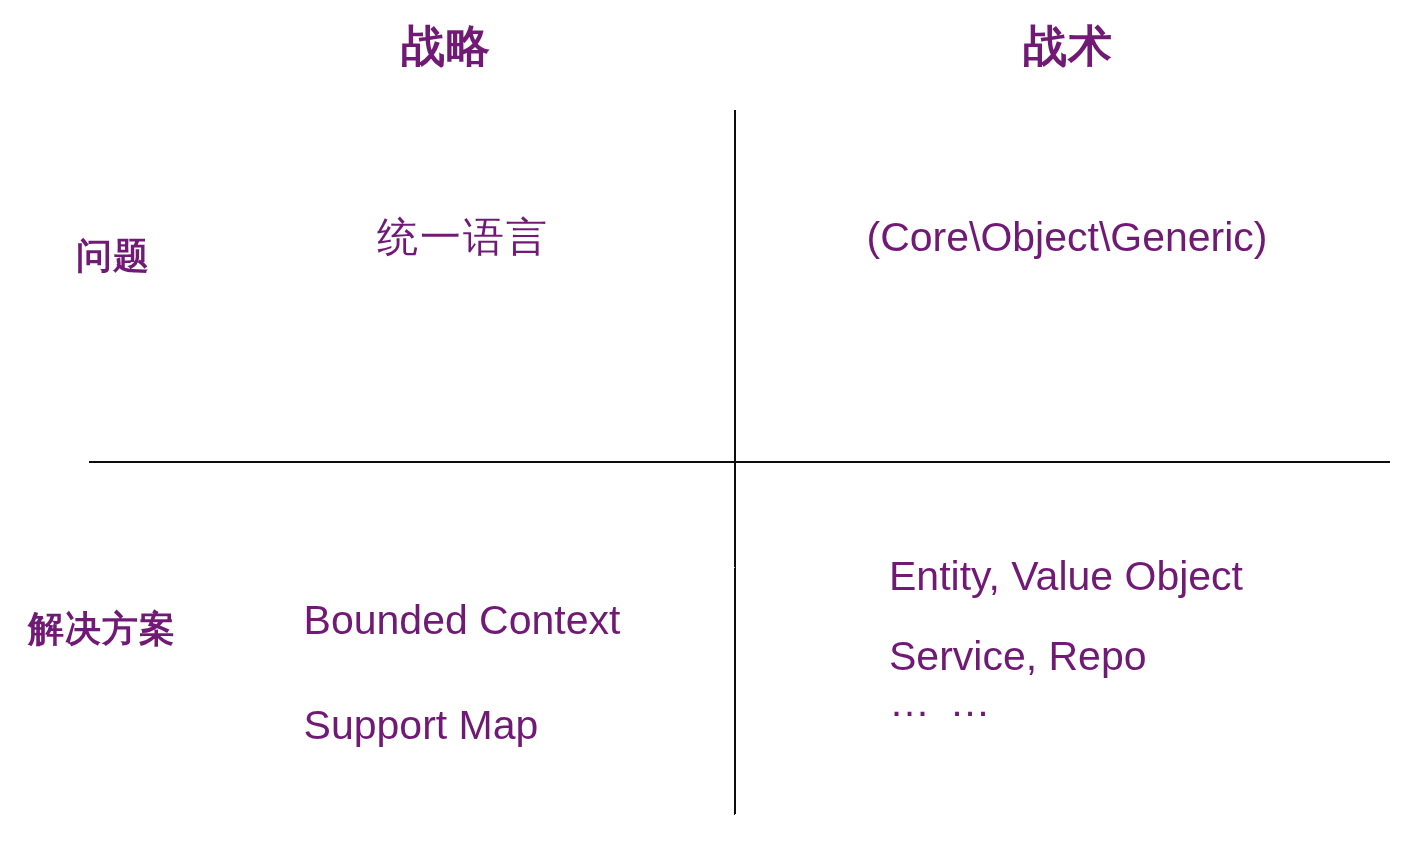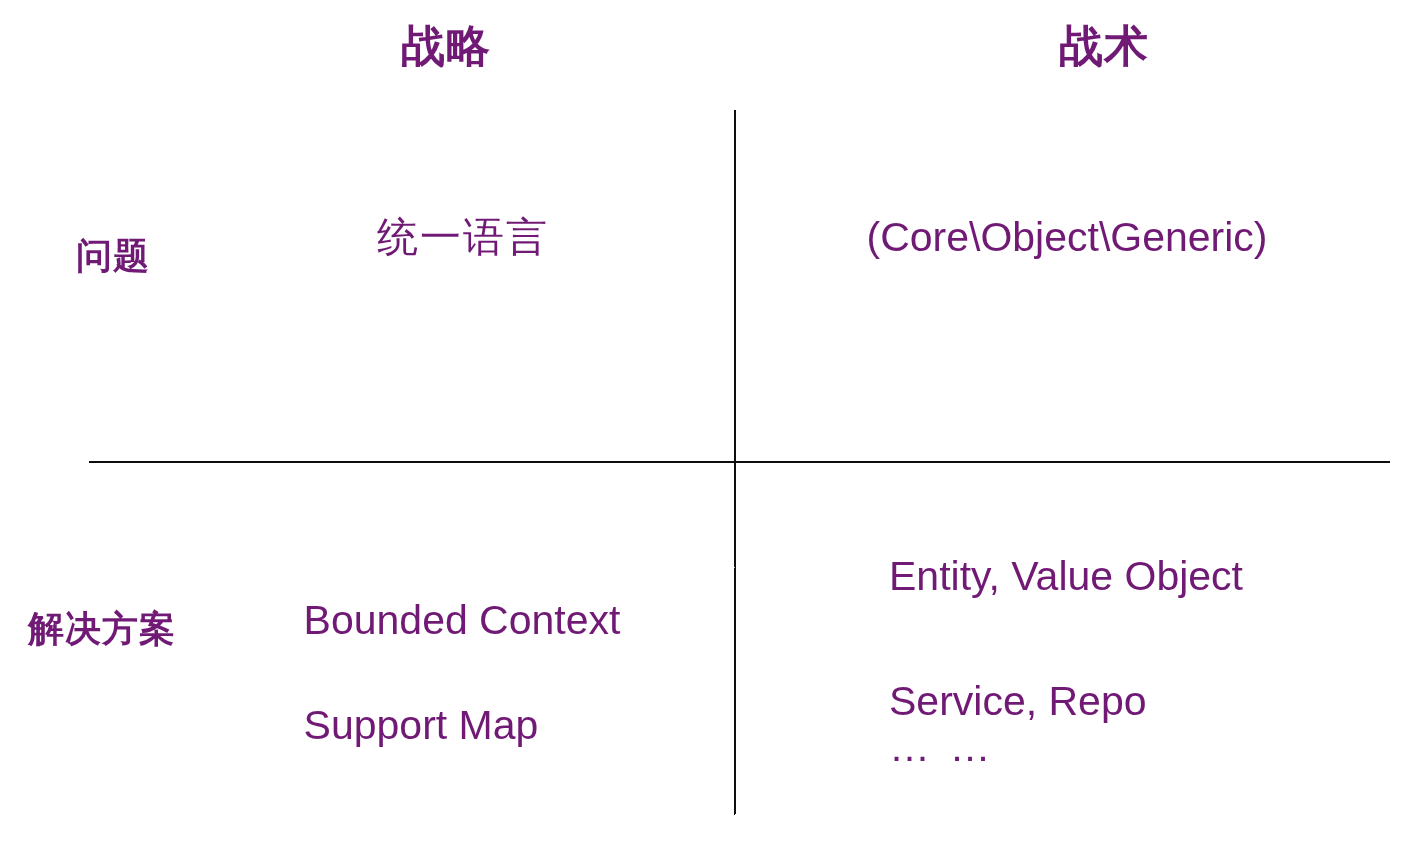--- a/index.html
+++ b/index.html
@@ -35,21 +35,21 @@
     position: absolute;
     font-weight: bold;
     font-size: 44px;
     line-height: 1;
     letter-spacing: 1px;
     text-align: center;
     white-space: nowrap;
     transform: translateX(-50%);
   }
   #col-header-strategy { left: 446px; top: 24px; }
-  #col-header-tactics  { left: 1068px; top: 24px; margin-left: 36px; }
+  #col-header-tactics  { left: 1068px; top: 24px; }
 
   
   .row-header {
     position: absolute;
     font-weight: bold;
     font-size: 36px;
     line-height: 1;
     letter-spacing: 1px;
     white-space: nowrap;
   }
@@ -61,21 +61,21 @@
     position: absolute;
     text-align: left;
   }
   .cell-line {
     font-size: 41px;
     line-height: 1.14;
     white-space: nowrap;
     font-weight: 400;
   }
   .cell-line.cjk { letter-spacing: 2px; }
-  .cell-line.gap-top { margin-top: 78px; }
+  .cell-line.gap-top { margin-top: 33px; }
   .cell-line.gap-top-lg { margin-top: 58px; }
 
   #quadrant-problem-strategy { left: 463px; top: 214px; transform: translateX(-50%); }
   #quadrant-problem-tactics  { left: 1067px; top: 214px; transform: translateX(-50%); }
   #quadrant-solution-strategy{ left: 462px; top: 553px; transform: translateX(-50%); margin-top: 44px; }
   #quadrant-solution-tactics { left: 1066px; top: 553px; transform: translateX(-50%); }
 
   .ellipsis-line {
     font-size: 41px;
     line-height: 1.14;

